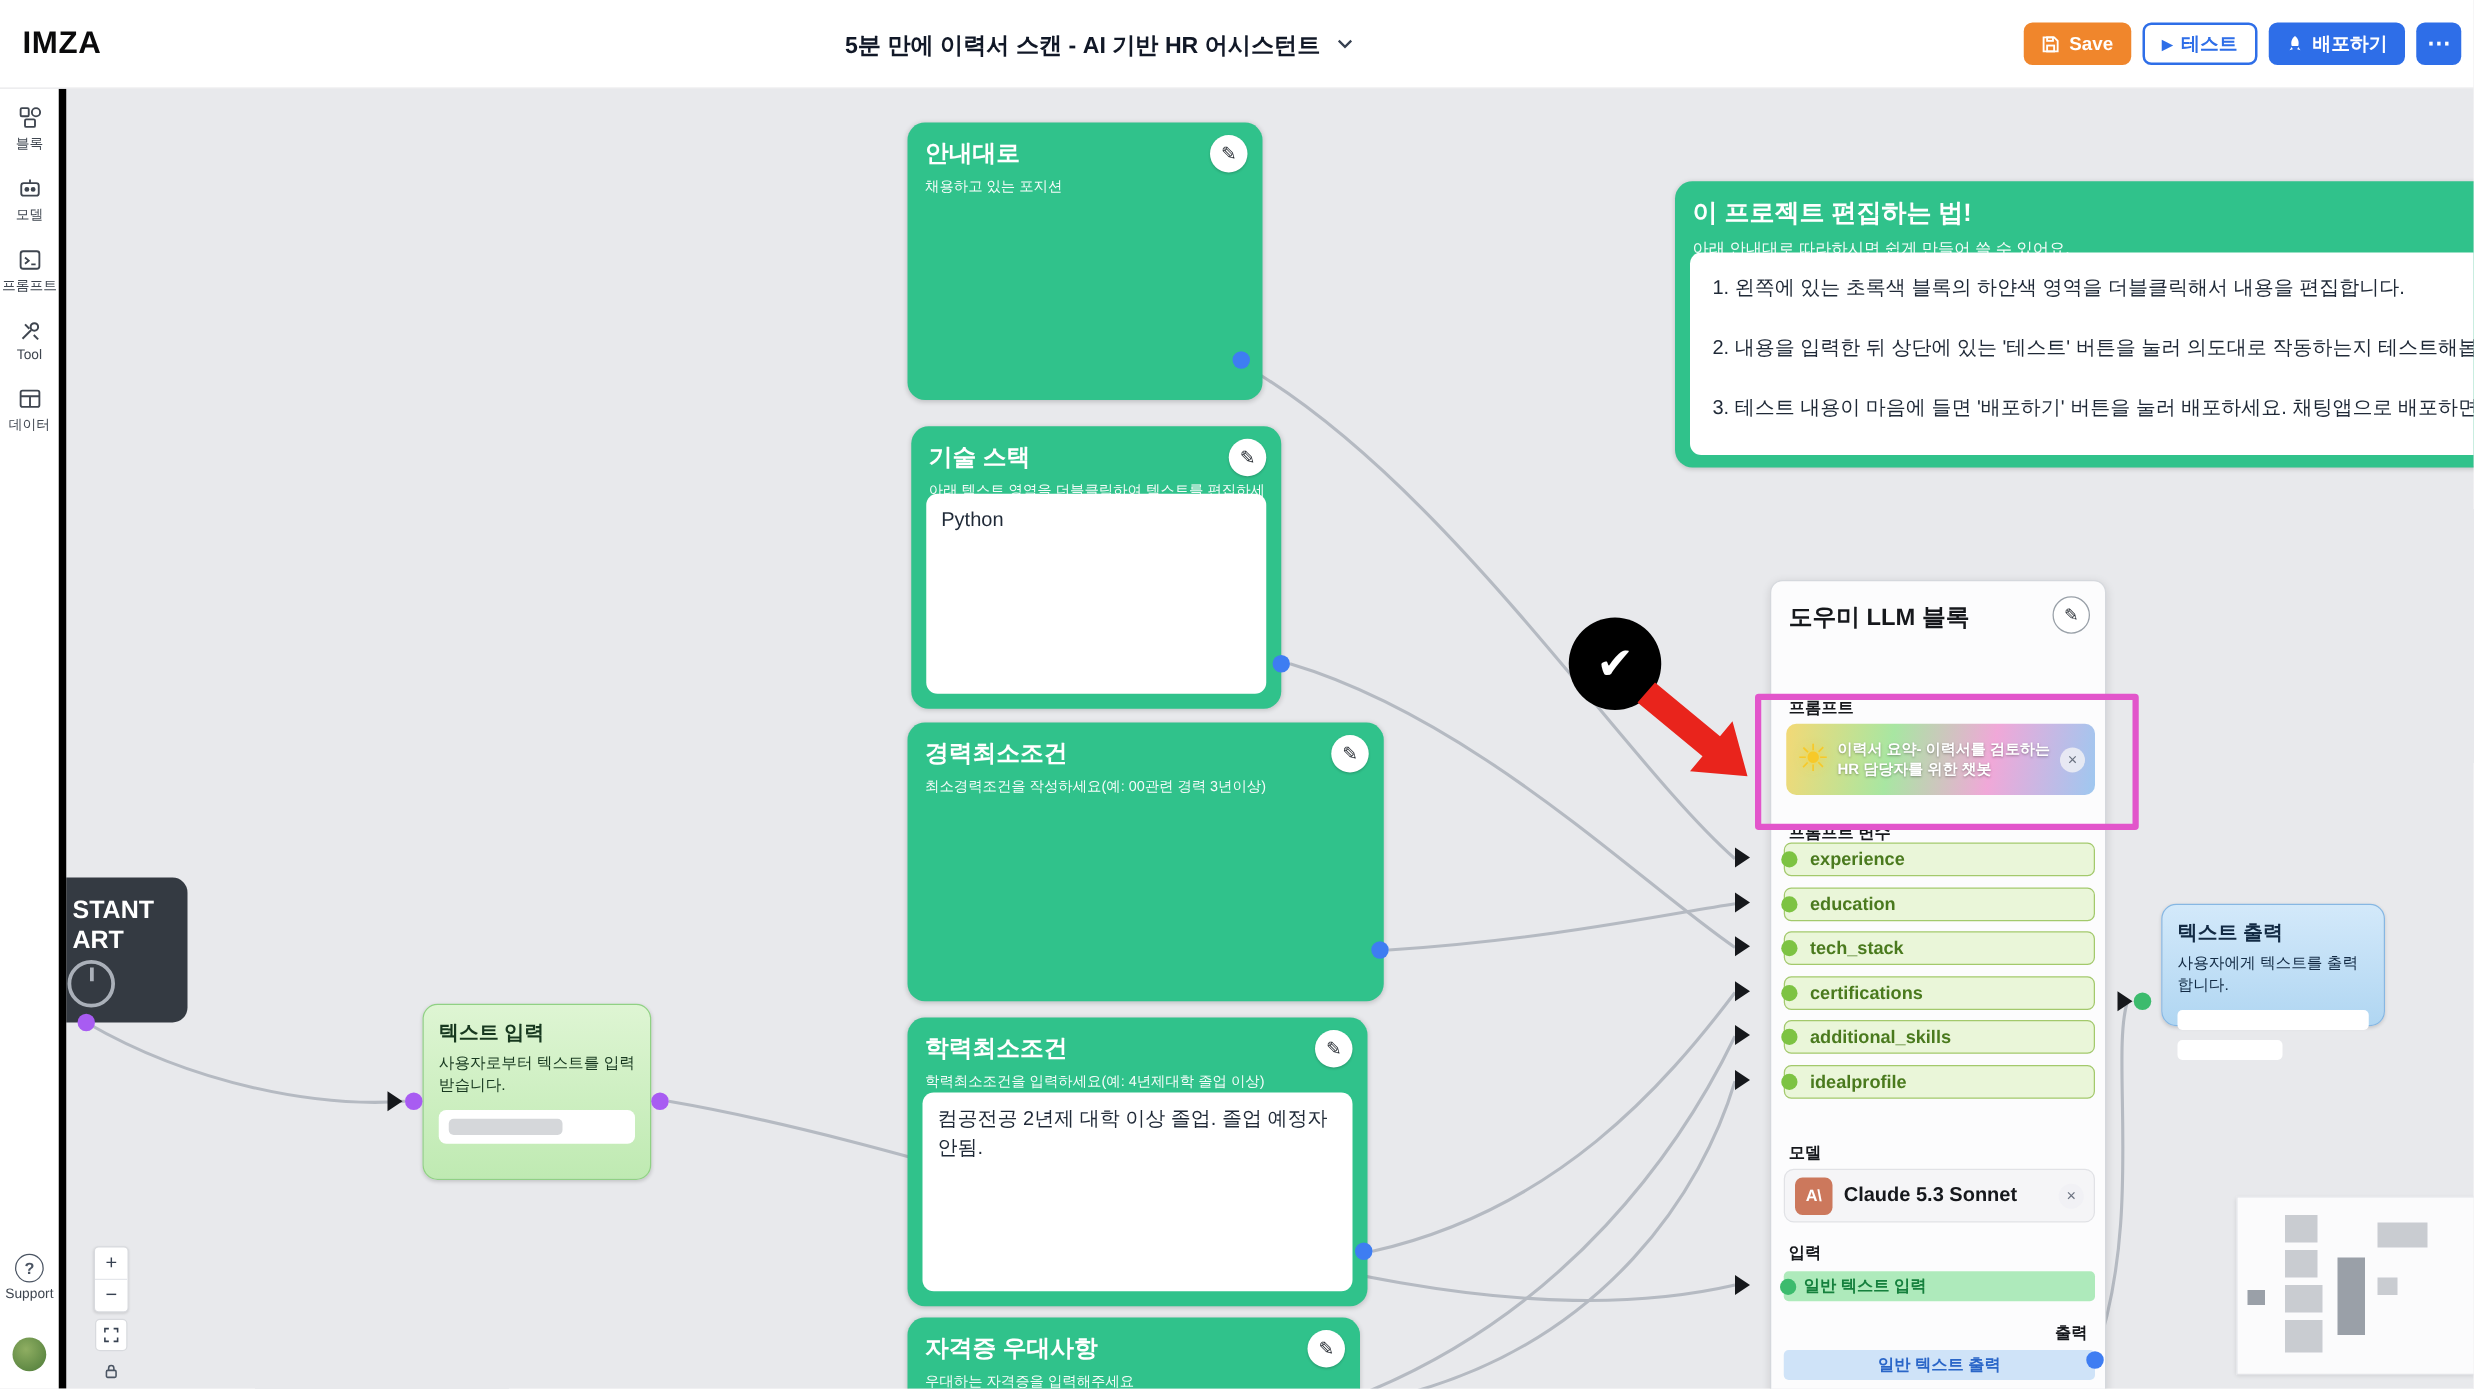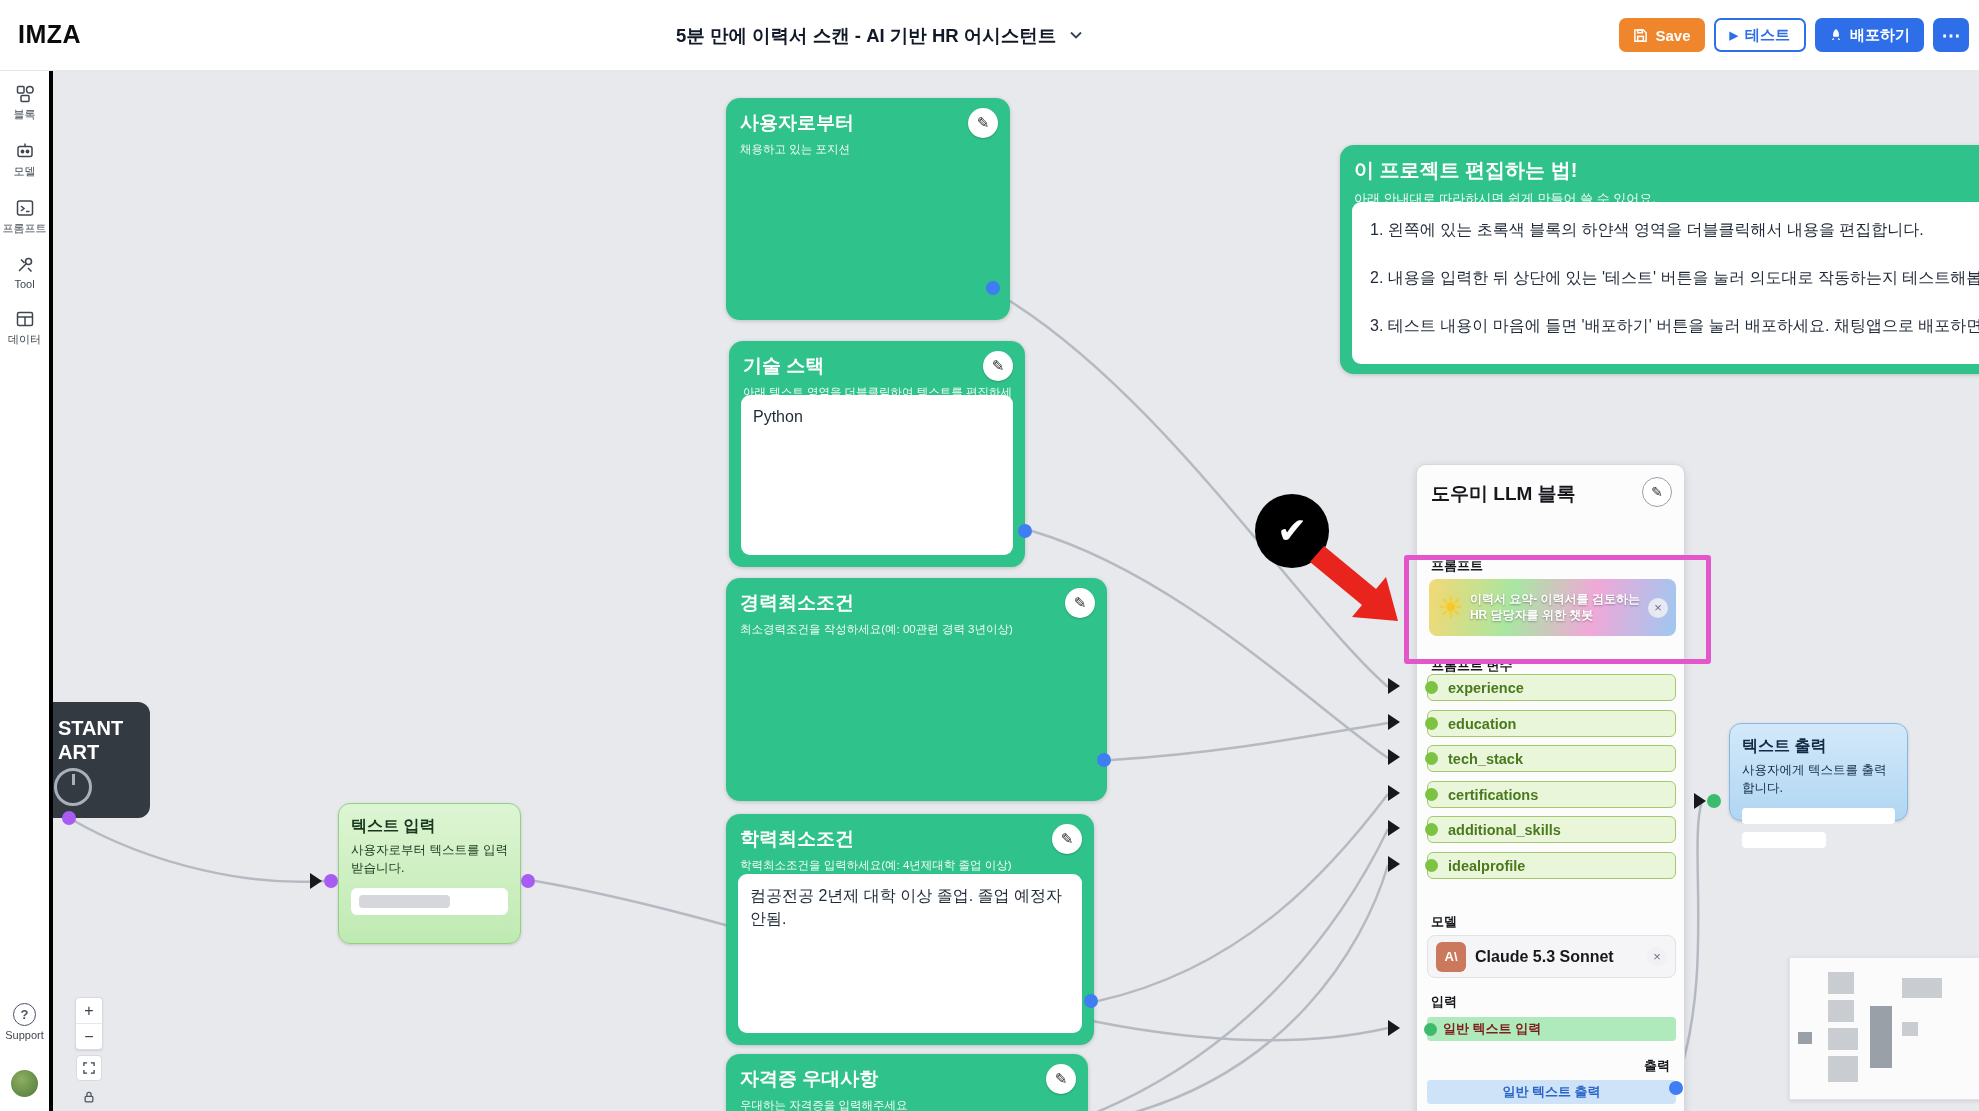--- a/index.html
+++ b/index.html
@@ -13,21 +13,21 @@
   .proj-title{font-size:18.5px;font-weight:bold;color:#111827;}
   .tb-buttons{position:absolute;right:10px;top:18px;display:flex;gap:9px;align-items:center;}
   .btn{height:34px;border-radius:7px;display:flex;align-items:center;gap:7px;padding:0 14px;font-size:15px;font-weight:bold;box-sizing:border-box;cursor:pointer;border:none;}
   .btn-save{background:#f0862c;color:#fff;}
   .btn-test{background:#fff;border:2px solid #2e6ee8;color:#2e6ee8;}
   .btn-deploy{background:#2e6ee8;color:#fff;}
   .btn-more{background:#2e6ee8;color:#fff;width:36px;justify-content:center;padding:0;font-size:19px;}
   .play-glyph{font-size:11px;}
 
   
-  .sidebar{position:absolute;top:70px;left:0;bottom:0;width:53px;background:#fff;border-right:4px solid #000000;z-index:10;display:flex;flex-direction:column;align-items:center;padding-top:14px;gap:19px;box-sizing:border-box;}
+  .sidebar{position:absolute;top:70px;left:0;bottom:0;width:53px;background:#fff;border-right:6px solid #000000;z-index:10;display:flex;flex-direction:column;align-items:center;padding-top:14px;gap:19px;box-sizing:border-box;}
   .side-item{display:flex;flex-direction:column;align-items:center;gap:3px;color:#3f4650;font-size:11px;cursor:pointer;}
   .side-item svg{display:block;}
   .support{margin-top:auto;}
   .avatar{width:27px;height:27px;border-radius:50%;background:radial-gradient(circle at 40% 35%,#8fae62,#4c7a38);margin:10px 0 14px;}
   .qcircle{width:21px;height:21px;border:1.6px solid #4b5563;border-radius:50%;display:flex;align-items:center;justify-content:center;font-size:13px;color:#4b5563;font-weight:bold;}
 
   
   .wires{position:absolute;left:0;top:0;z-index:1;pointer-events:none;}
   .wires path{fill:none;stroke:#b5bac2;stroke-width:2.5;}
 
@@ -53,21 +53,21 @@
   .chip{position:absolute;left:12px;top:114px;width:247px;height:57px;border-radius:8px;background:linear-gradient(100deg,#f3d976 0%,#a8e6a2 34%,#f0a8d8 66%,#9ec8f0 100%);display:flex;align-items:center;padding:0 8px;box-sizing:border-box;gap:6px;cursor:pointer;}
   .chip-sun{font-size:30px;color:#f7c928;text-shadow:0 0 8px rgba(250,210,60,.9);}
   .chip-text{flex:1;font-size:12px;font-weight:bold;color:#fff;line-height:1.3;text-shadow:0 1px 2px rgba(0,0,0,.35);}
   .chip-close,.mchip-close{width:20px;height:20px;border-radius:50%;background:rgba(240,240,244,.85);color:#6b7280;font-size:13px;display:flex;align-items:center;justify-content:center;cursor:pointer;flex:none;}
   .pill{position:absolute;left:10px;width:249px;height:27px;background:#eaf6d9;border:1.5px solid #a3c96c;border-radius:6px;display:flex;align-items:center;padding-left:20px;font-size:14.5px;font-weight:600;color:#4a7a1e;box-sizing:border-box;cursor:pointer;}
   .pill .pdot{position:absolute;left:-3px;top:50%;margin-top:-6.5px;width:13px;height:13px;border-radius:50%;background:#7dc343;}
   .mchip{position:absolute;left:10px;top:470px;width:249px;height:43px;background:#f5f5f7;border:1px solid #e1e2e6;border-radius:8px;display:flex;align-items:center;gap:9px;padding:0 8px;box-sizing:border-box;cursor:pointer;}
   .mlogo{width:30px;height:30px;border-radius:6px;background:#cc785c;color:#fff;font-size:13px;font-weight:bold;display:flex;align-items:center;justify-content:center;flex:none;}
   .mname{flex:1;font-size:16px;font-weight:bold;color:#16181c;}
   .iopill{position:absolute;left:10px;width:249px;height:24px;border-radius:4px;font-size:13px;font-weight:bold;display:flex;align-items:center;box-sizing:border-box;}
-  .in-pill{top:552px;background:#aeeabb;color:#7f1d1d;padding-left:16px;}
+  .in-pill{top:552px;background:#aeeabb;color:#15803d;padding-left:16px;}
   .in-pill .pdot{position:absolute;left:-3px;top:50%;margin-top:-6.5px;width:13px;height:13px;border-radius:50%;background:#3cbb6d;}
   .out-pill{top:615px;background:#cfe3f8;color:#2a66c8;justify-content:center;}
 
   
   .snode{position:absolute;border-radius:12px;padding:12px 12px;z-index:2;box-sizing:border-box;box-shadow:0 1px 3px rgba(0,0,0,.15);}
   .snode .s-title{font-size:16px;font-weight:bold;}
   .snode .s-desc{font-size:12.5px;margin-top:5px;line-height:1.4;}
   .tin{left:338px;top:803px;width:183px;height:141px;background:linear-gradient(180deg,#def5d3,#bfeab2);border:1.5px solid #90d184;color:#17381f;}
   .tin .inputbar{margin-top:11px;height:27px;background:#fff;border-radius:6px;position:relative;}
   .tin .ph{position:absolute;left:8px;top:7px;width:58%;height:13px;background:#d5d7da;border-radius:4px;}
@@ -116,21 +116,21 @@
     <path d="M1000,295 C1160,390 1300,610 1388,687"></path>
     <path d="M1032,531 C1180,575 1312,706 1388,758"></path>
     <path d="M1111,760 C1235,752 1330,732 1388,723"></path>
     <path d="M1098,1001 C1245,968 1332,868 1388,794"></path>
     <path d="M1090,1115 C1255,1048 1345,918 1388,829"></path>
     <path d="M1125,1115 C1285,1072 1362,952 1388,865"></path>
     <path d="M1676,1085 C1715,975 1688,845 1702,801"></path>
   </svg>
 
   <div class="gnode" style="left:726px;top:98px;width:284px;height:222px">
-    <div class="g-title">사용자로부터</div>
+    <div class="g-title">안내대로</div>
     <div class="g-sub">채용하고 있는 포지션</div>
     <div class="pencil">
         <span>✎</span>
       </div>
   </div>
 
   <div class="gnode" style="left:729px;top:341px;width:296px;height:226px">
     <div class="g-title">기술 스택</div>
     <div class="g-sub">아래 텍스트 영역을 더블클릭하여 텍스트를 편집하세요.</div>
     <div class="pencil">

